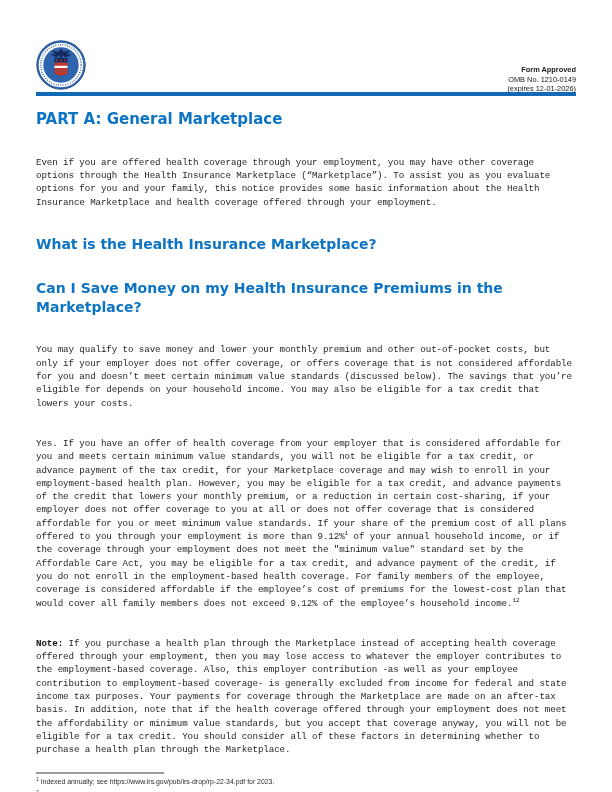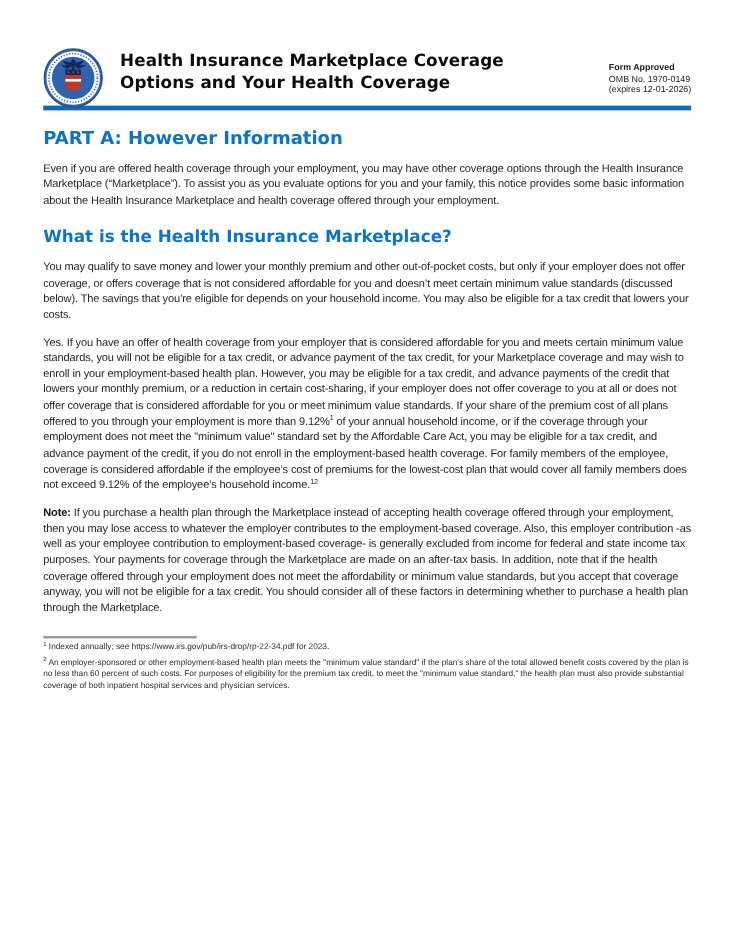--- a/index.html
+++ b/index.html
@@ -15,39 +15,39 @@
   }
   .header { display:flex; align-items:flex-start; }
   .seal { width:50px; height:50px; flex:0 0 50px; }
   .title {
     font-family:"DejaVu Sans", sans-serif;
     font-size:14px; line-height:17.5px; font-weight:bold;
     color:#0d0d0d; width:350px; margin:3px 0 0 14px;
     letter-spacing:0.1px;
   }
   .form-approved {
-    margin-left:auto; 
-    font-size:7.4px; line-height:9.6px; color:#1a1a1a; margin-top:11px;
+    margin-left:auto; text-align:right;
+    font-size:7.4px; line-height:9.6px; color:#1a1a1a; margin-top:25px;
     font-weight:bold;
   }
   .form-approved .fa-sub { font-weight:normal; }
   .rule { height:4px; background:#1269b4; margin-top:-2px; }
   h1.parta {
     font-family:"DejaVu Sans", sans-serif;
     font-size:15px; line-height:19px; font-weight:bold;
     color:#0d74c4; margin:14px 0 0 0;
   }
   h2.section {
     font-family:"DejaVu Sans", sans-serif;
     font-size:14px; line-height:18.5px; font-weight:bold;
-    color:#0d74c4; margin:15px 0 0 0;
+    color:#0d74c4; margin:26px 0 0 0;
   }
   p.body {
     font-size:9.2px; line-height:13.3px; letter-spacing:-0.1px;
-    margin:9px 0 0 0; color:#1f1f1f;
+    margin:27px 0 0 0; color:#1f1f1f;font-family:Liberation Mono, monospace;
   }
   p.body b { color:#111; }
   sup.ref { font-size:6px; line-height:0; vertical-align:4px; }
   .fn-sep { width:128px; height:2px; background:#9a9a9a; margin-top:16px; }
   .footnote {
     font-size:6.9px; line-height:9.9px; letter-spacing:0;
     color:#2a2a2a; margin-top:3px;
   }
   .footnote sup { font-size:5px; vertical-align:3px; line-height:0; }
   .footnote .url { color:#2a2a2a; text-decoration:none; }
@@ -70,36 +70,36 @@
           <rect x="18.5" y="18" width="13" height="4.5" fill="#13295c"></rect>
           <circle cx="21" cy="20.2" r="0.9" fill="#c0392b"></circle>
           <circle cx="25" cy="20.2" r="0.9" fill="#c0392b"></circle>
           <circle cx="29" cy="20.2" r="0.9" fill="#c0392b"></circle>
           <rect x="18.5" y="22.5" width="13" height="9" fill="#c0392b"></rect>
           <rect x="18.5" y="25.8" width="13" height="2.2" fill="#ffffff"></rect>
           <path d="M18.5 31.5 L31.5 31.5 L31.5 33.5 Q25 37.5 18.5 33.5 Z" fill="#c0392b"></path>
         </g>
       </svg>
     </div>
-    <div class="title">Health Insurance Marketplace Coverage Options and Your Health Coverage</div>
     <div class="form-approved">
       <div>Form Approved</div>
-      <div class="fa-sub">OMB No. 1970-0149</div>
+      <div class="fa-sub">OMB No. 1210-0149</div>
       <div class="fa-sub">(expires 12-01-2026)</div>
     </div>
   </div>
 
   <div class="rule"></div>
 
-  <h1 class="parta">PART A: However Information</h1>
+  <h1 class="parta">PART A: General Marketplace</h1>
 
   <p class="body">Even if you are offered health coverage through your employment, you may have other coverage options through the Health Insurance Marketplace (“Marketplace”).  To assist you as you evaluate options for you and your family, this notice provides some basic information about the Health Insurance Marketplace and health coverage offered through your employment.</p>
 
   <h2 class="section">What is the Health Insurance Marketplace?</h2>
 
+  <h2 class="section">Can I Save Money on my Health Insurance Premiums in the Marketplace?</h2>
   <p class="body">You may qualify to save money and lower your monthly premium and other out-of-pocket costs, but only if your employer does not offer coverage, or offers coverage that is not considered affordable for you and doesn’t meet certain minimum value standards (discussed below).  The savings that you’re eligible for depends on your household income. You may also be eligible for a tax credit that lowers your costs.</p>
 
   <p class="body"><span>Yes. If you have an offer of health coverage from your employer that is considered affordable for you and meets certain minimum value standards, you will not be eligible for a tax credit, or advance payment of the tax credit, for your Marketplace coverage and may wish to enroll in your employment-based health plan. However, you may be eligible for a tax credit, and advance payments of the credit that lowers your monthly premium, or a reduction in certain cost-sharing, if your employer does not offer coverage to you at all or does not offer coverage that is considered affordable for you or meet minimum value standards. If your share of the premium cost of all plans offered to you through your employment is more than 9.12%</span><sup class="ref">1</sup><span> of your annual household income, or if the coverage through your employment does not meet the "minimum value" standard set by the Affordable Care Act, you may be eligible for a tax credit, and advance payment of the credit, if you do not enroll in the employment-based health coverage. For family members of the employee, coverage is considered affordable if the employee’s cost of premiums for the lowest-cost plan that would cover all family members does not exceed 9.12% of the employee’s household income.</span><sup class="ref">12</sup></p>
 
   <p class="body"><b>Note:</b><span> If you purchase a health plan through the Marketplace instead of accepting health coverage offered through your employment, then you may lose access to whatever the employer contributes to the employment-based coverage. Also, this employer contribution -as well as your employee contribution to employment-based coverage- is generally excluded from income for federal and state income tax purposes. Your payments for coverage through the Marketplace are made on an after-tax basis. In addition, note that if the health coverage offered through your employment does not meet the affordability or minimum value standards, but you accept that coverage anyway, you will not be eligible for a tax credit. You should consider all of these factors in determining whether to purchase a health plan through the Marketplace.</span></p>
 
   <div class="fn-sep"></div>
 
   <div class="footnote"><sup>1</sup> <span>Indexed annually; see </span><span class="url">https://www.irs.gov/pub/irs-drop/rp-22-34.pdf</span><span> for 2023.</span></div>
 

